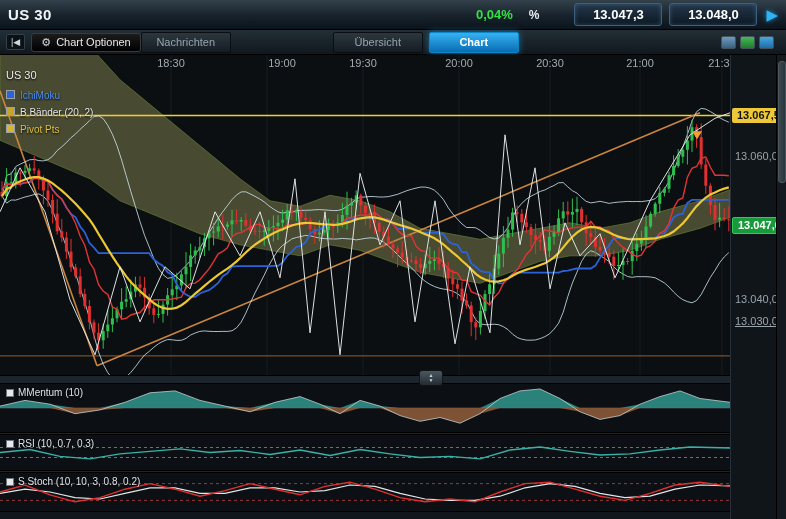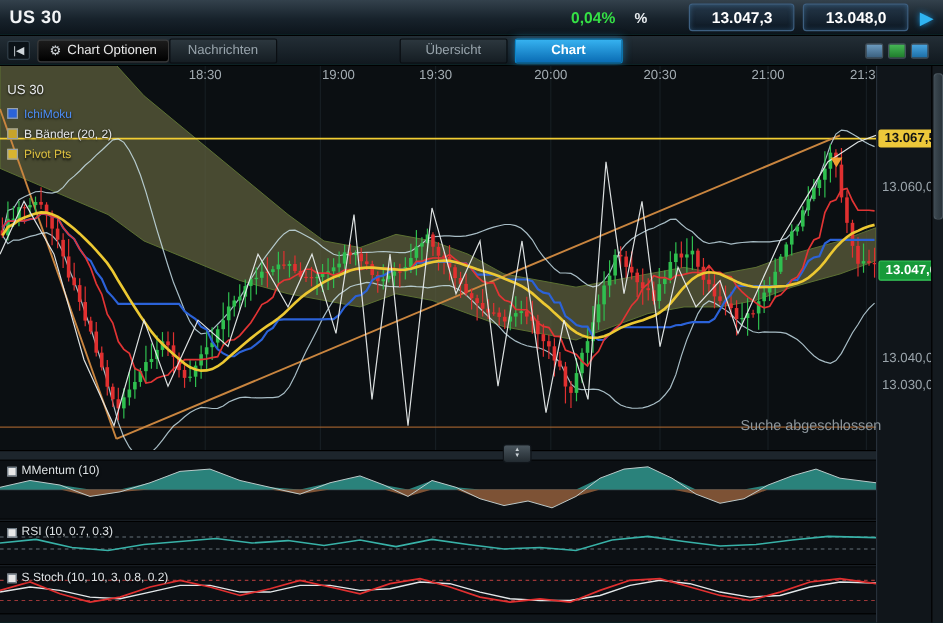--- a/index.html
+++ b/index.html
@@ -471,21 +471,20 @@
       <div class="lrow">
         <span class="lsw" style="background: rgb(200, 164, 42);"></span>
         <span class="llabel" style="color: rgb(228, 230, 232);">B Bänder (20, 2)</span>
       </div>
       <div class="lrow">
         <span class="lsw" style="background: rgb(216, 180, 48);"></span>
         <span class="llabel" style="color: rgb(221, 192, 64);">Pivot Pts</span>
       </div>
     </div>
 
-    <div class="status">Suche abgeschlossen</div>
 
     <div class="divider d1"></div>
     <div class="splitter">
       <span>▲</span>
       <span>▼</span>
     </div>
 
     <div class="panel p1">
       <svg id="ind-0" width="730" height="48">
           <line x1="0" y1="24" x2="730" y2="24" stroke="#3a454c"></line>
@@ -523,19 +522,19 @@
         <span>S Stoch (10, 10, 3, 0.8, 0.2)</span>
       </div>
     </div>
     <div class="bottom-strip"></div>
 
     <div class="price-axis" id="price-axis">
         <div class="pl yellow" style="top: 53px;">13.067,5</div>
         <div class="pl " style="top: 94px;">13.060,0</div>
         <div class="pl green" style="top: 162px;">13.047,6</div>
         <div class="pl " style="top: 204px; margin-top: 33px;">13.040,0</div>
-        <div class="pl " style="top: 259px;">13.030,0</div>
+        <div class="pl " style="top: 259px; text-decoration: underline;">13.030,0</div>
       </div>
     <div class="scrollbar">
       <div class="thumb"></div>
     </div>
   </div>
 </div>
 
 </body></html>

